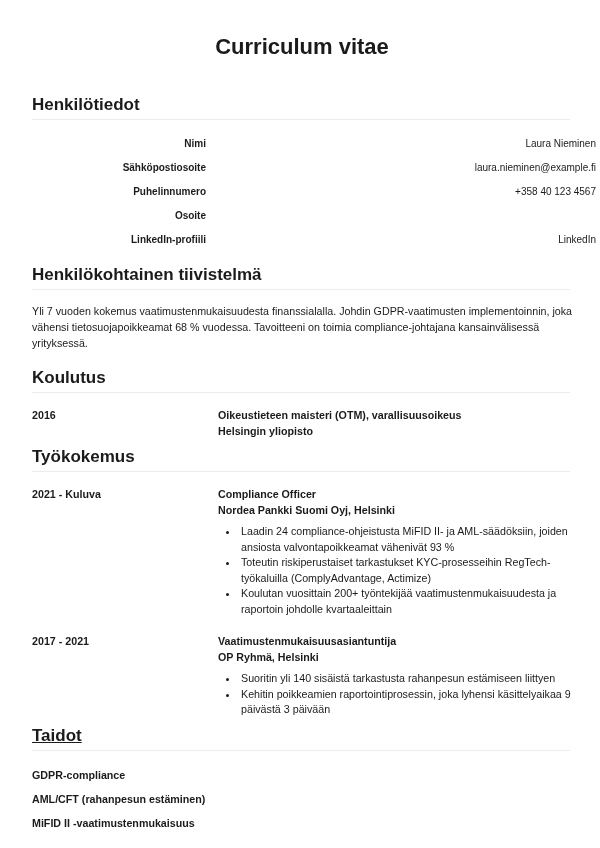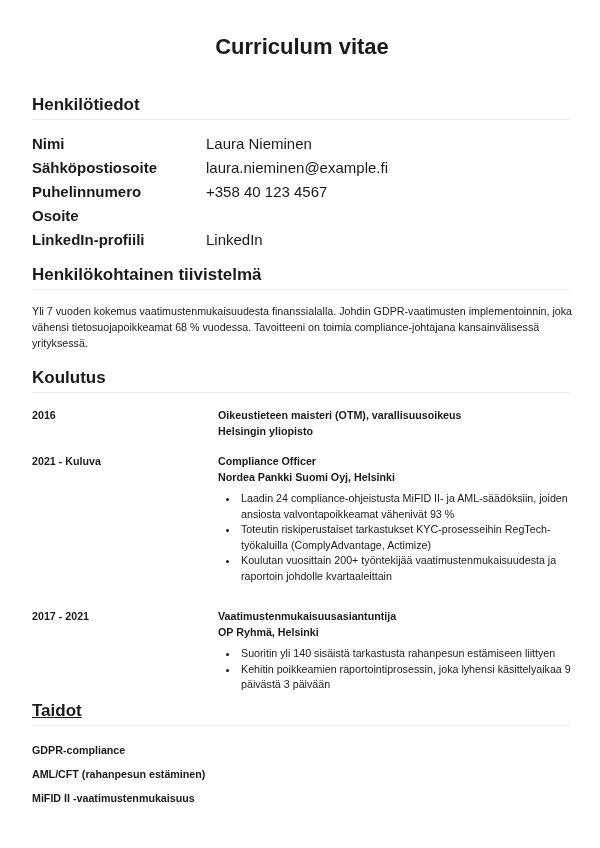--- a/index.html
+++ b/index.html
@@ -26,28 +26,28 @@
     padding-bottom: 6px;
     border-bottom: 1px solid #ececec;
   }
   .mt-personal { margin-top: 36px; }
   .mt-summary  { margin-top: 14px; }
   .mt-edu      { margin-top: 18px; }
   .mt-exp      { margin-top: 9px; }
   .mt-skills   { margin-top: 9px; text-decoration: underline; }
 
   .fields { margin-top: 12px; }
-  .frow { display: flex; line-height: 24px; font-size: 15px; }
+  .frow { display: flex; line-height: 24px; font-size: 10px; text-align: right; }
   .flabel { flex: 0 0 174px; font-weight: bold; }
   .fvalue { flex: 1; }
 
   .summary-p { margin: 13px 0 0; font-size: 10.7px; line-height: 16px; }
 
   .entry { display: flex; margin-top: 14px; font-size: 10.7px; gap: 12px; }
-  .entry.second { margin-top: 24px; }
+  .entry.second { margin-top: 16px; }
   .period { flex: 0 0 174px; font-weight: bold; line-height: 16px; }
   .ebody { flex: 1; min-width: 0; }
   .eline { font-weight: bold; line-height: 16px; }
   .ebody ul { margin: 6px 0 0; padding: 0 6px 0 21px; line-height: 15.5px; }
   .ebody li { padding-left: 2px; margin: 0; }
 
   .skills { margin-top: 12px; }
   .skill { line-height: 24px; font-weight: bold; font-size: 10.7px; }
 </style>
 </head>
@@ -92,20 +92,21 @@
     <div class="entry">
       <div class="period">2016</div>
       <div class="ebody">
         <div class="eline">Oikeustieteen maisteri (OTM), varallisuusoikeus</div>
         <div class="eline">Helsingin yliopisto</div>
       </div>
     </div>
   </section>
 
   <section>
+    <h2 class="sec-h mt-exp">Työkokemus</h2>
 
     <div class="entry">
       <div class="period">2021 - Kuluva</div>
       <div class="ebody">
         <div class="eline">Compliance Officer</div>
         <div class="eline">Nordea Pankki Suomi Oyj, Helsinki</div>
         <ul>
           <li>Laadin 24 compliance-ohjeistusta MiFID II- ja AML-säädöksiin, joiden ansiosta valvontapoikkeamat vähenivät 93 %</li>
           <li>Toteutin riskiperustaiset tarkastukset KYC-prosesseihin RegTech-työkaluilla (ComplyAdvantage, Actimize)</li>
           <li>Koulutan vuosittain 200+ työntekijää vaatimustenmukaisuudesta ja raportoin johdolle kvartaaleittain</li>

